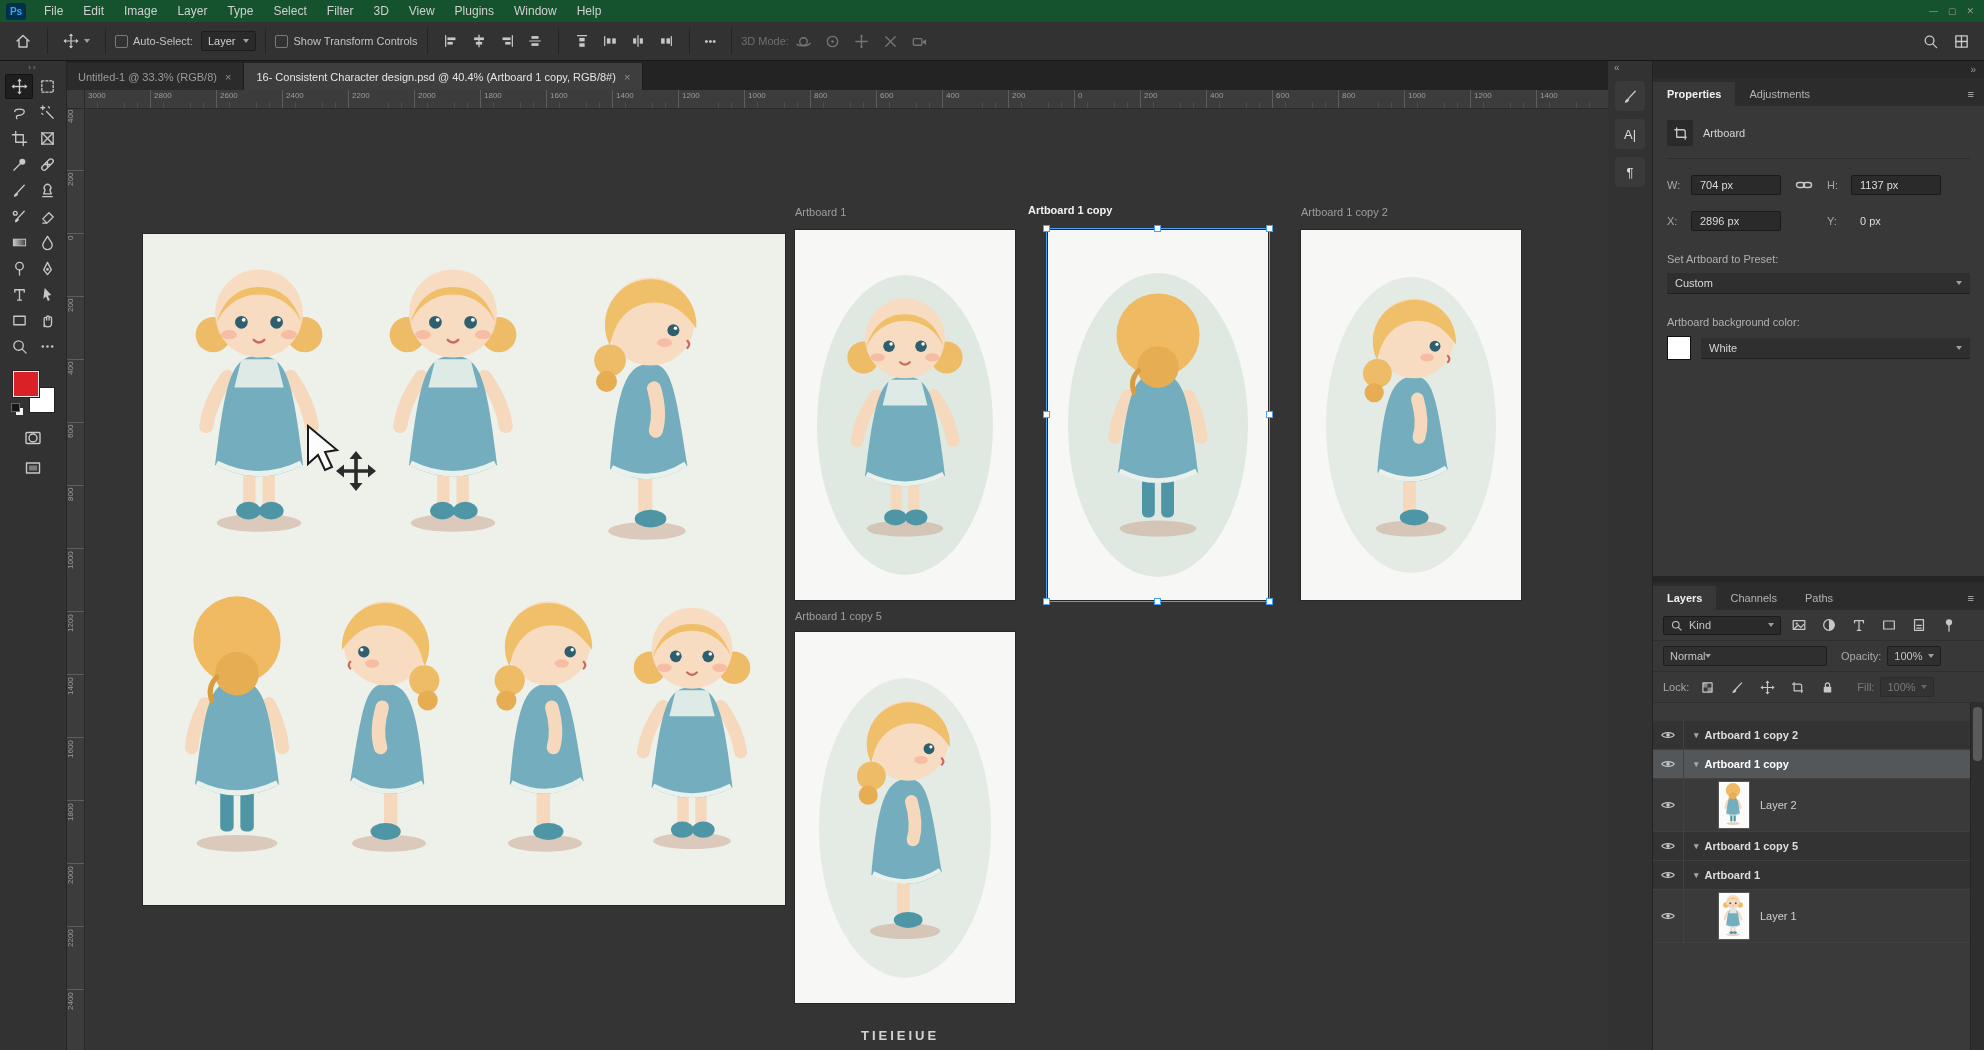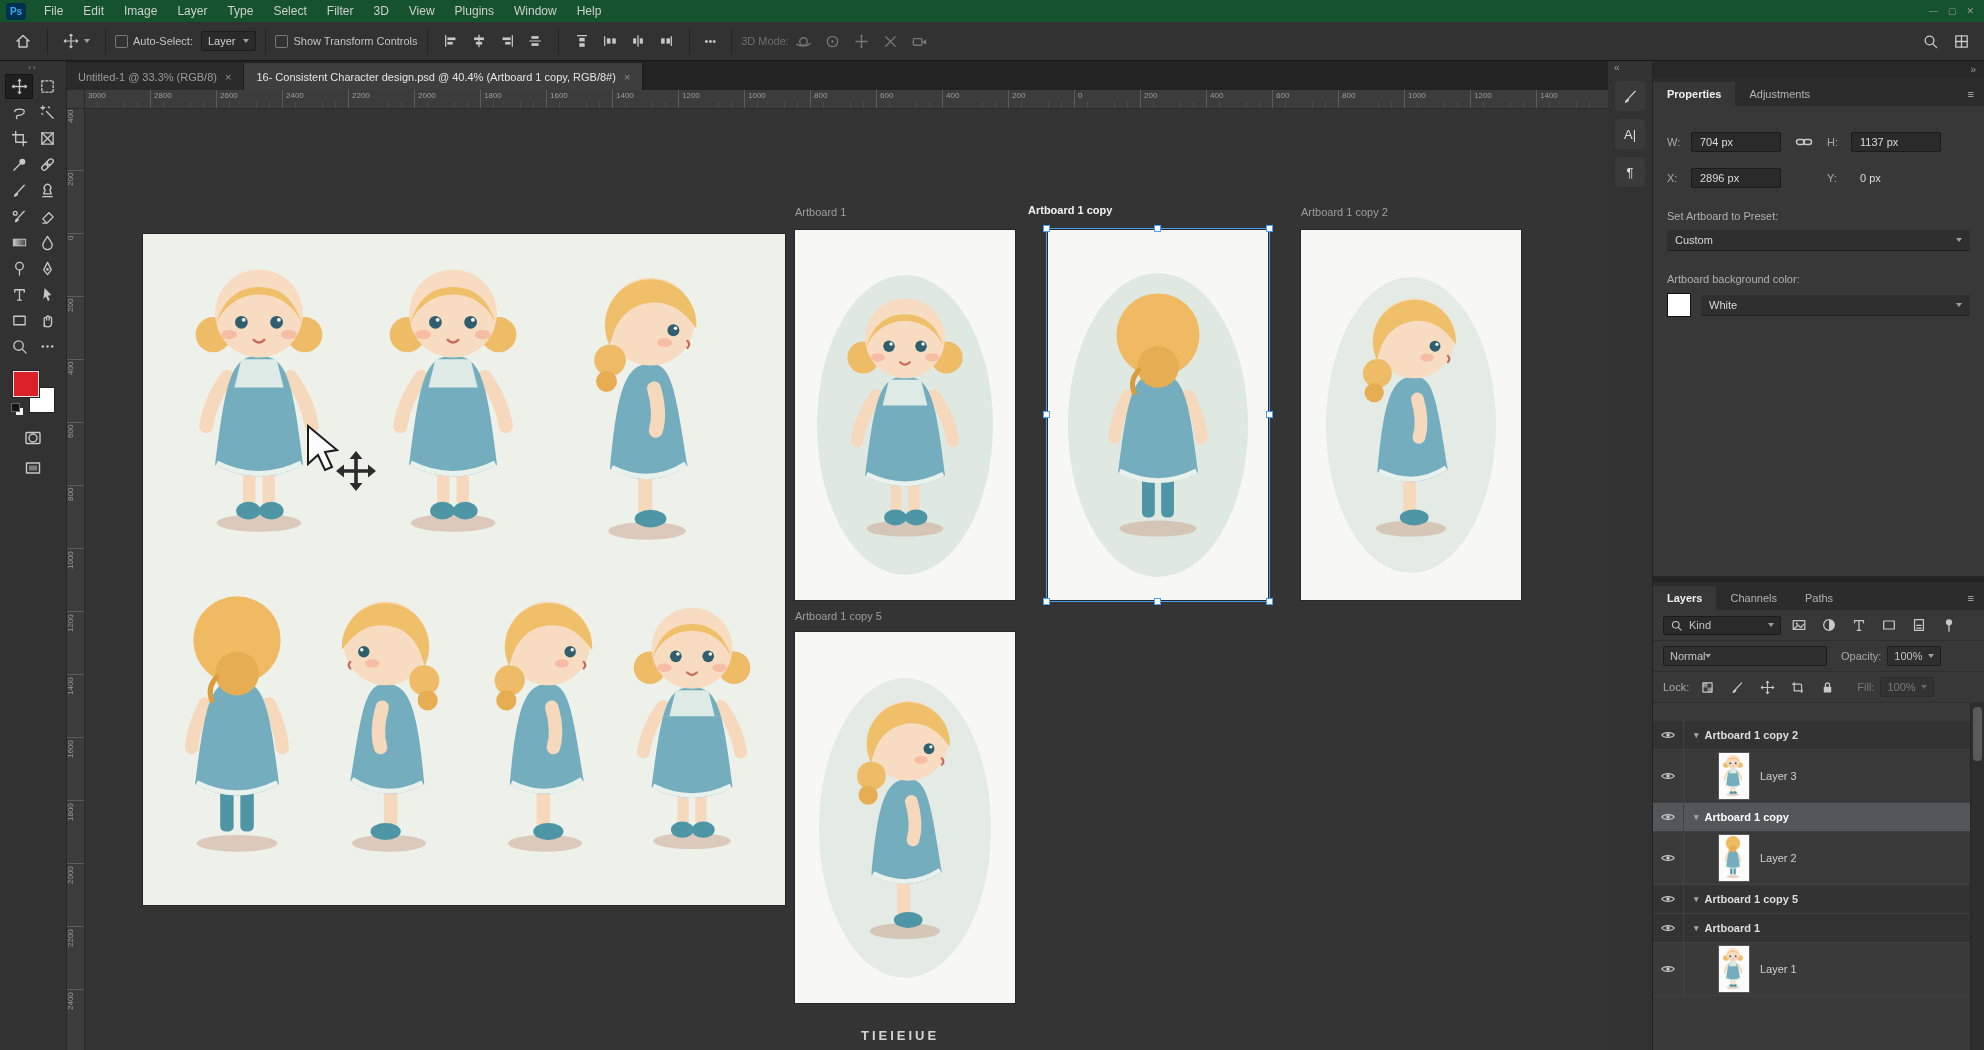--- a/index.html
+++ b/index.html
@@ -768,20 +768,28 @@
     <div class="panels">
       <div class="panels-collapse">»</div>
 
       <div class="panel" style="height:498px">
         <div class="panel-tabs">
           <div class="ptab active">Properties</div>
           <div class="ptab">Adjustments</div>
           <div class="panel-menu">≡</div>
         </div>
         <div class="props-body">
+          <div class="obj-row">
+            <div class="obj-icon">
+                <svg width="17" height="17">
+                  <use href="#i-ab"></use>
+                </svg>
+              </div>
+            <span style="color:#d6d6d6">Artboard</span>
+          </div>
           <div class="fieldrow">
             <span class="flabel">W:</span>
             <span class="field">704 px</span>
             <span class="link-ic">
                 <svg width="18" height="18">
                   <use href="#i-chain"></use>
                 </svg>
               </span>
             <span class="flabel">H:</span>
             <span class="field">1137 px</span>
@@ -907,33 +915,20 @@
 
         <div class="layer-list">
           <div class="lrow grow">
             <div class="eye-cell">
                 <svg width="16" height="16">
                   <use href="#i-eye"></use>
                 </svg>
               </div>
             <span class="gchev">▾</span>
             <span>Artboard 1 copy 2</span>
-          </div>
-          <div class="lrow lay">
-            <div class="eye-cell">
-                <svg width="16" height="16">
-                  <use href="#i-eye"></use>
-                </svg>
-              </div>
-            <div class="thumb">
-                <svg width="28" height="44" viewBox="0 0 100 160">
-                  <use href="#g-front"></use>
-                </svg>
-              </div>
-            <span>Layer 3</span>
           </div>
           <div class="lrow grow selected">
             <div class="eye-cell">
                 <svg width="16" height="16">
                   <use href="#i-eye"></use>
                 </svg>
               </div>
             <span class="gchev">▾</span>
             <span>Artboard 1 copy</span>
           </div>

